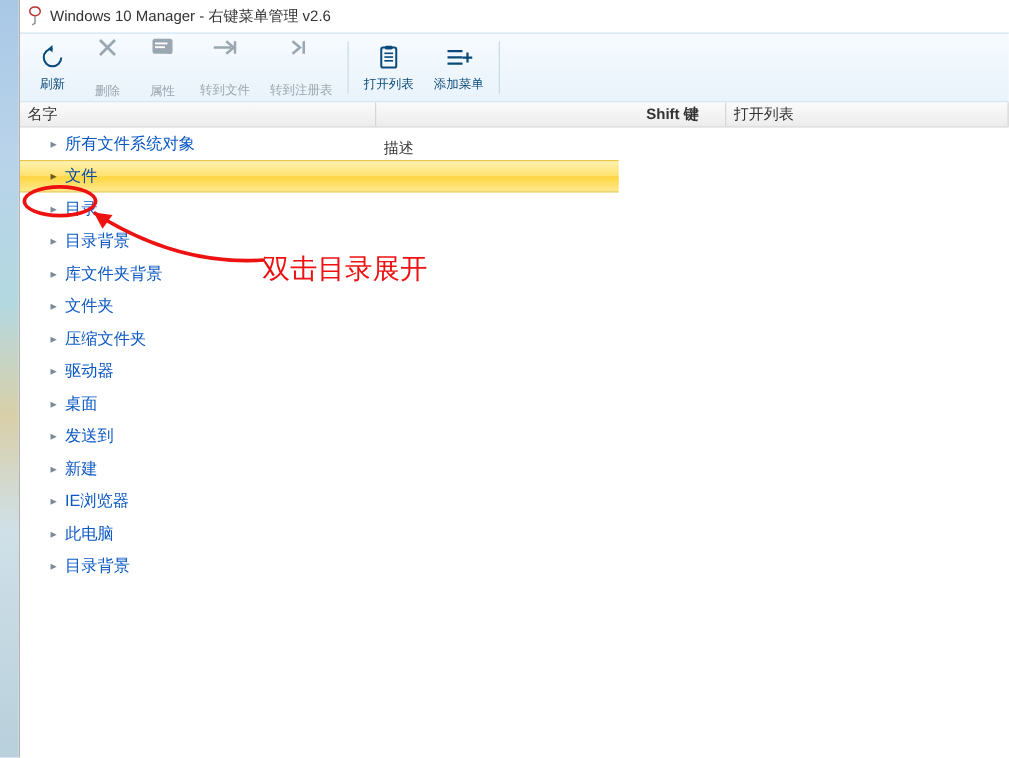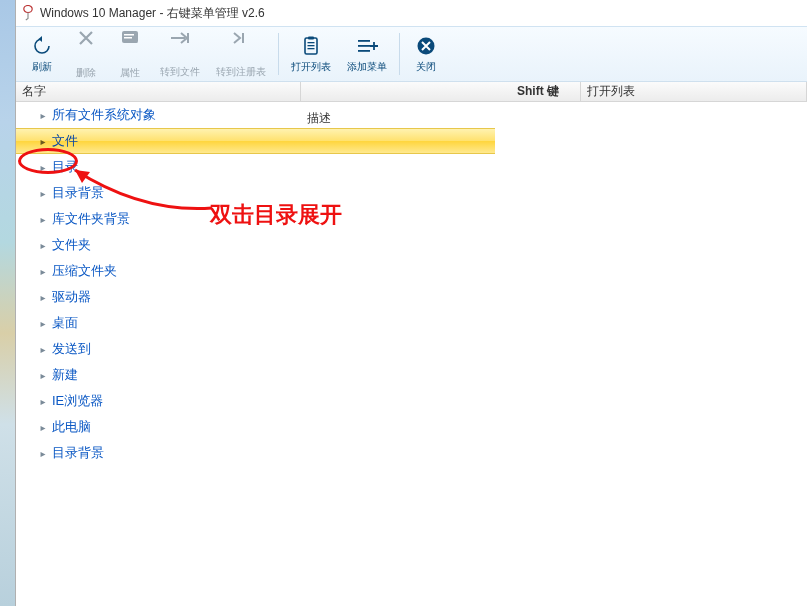--- a/index.html
+++ b/index.html
@@ -35,21 +35,21 @@
   .tree-item .caret { width: 10px; text-align: center; margin-right: 4px; color: #7a8a98; font-size: 10px; }
   .tree-item.selected { background: linear-gradient(#fff2b0,#ffe270 48%,#ffd63f 52%,#ffe98f); border-top:1px solid #e7c74b; border-bottom:1px solid #e7c74b; color:#0b49a6; }
   .tree-item.selected .caret { color:#6b5b1e; }
   
   .tree-item { width: 479px; }
 
   
   .annot { position: absolute; pointer-events: none; }
   .red-ellipse { left: 18px; top: 148px; width: 60px; height: 26px; border: 3px solid #e11; border-radius: 50%; }
   .arrow-svg { left: 42px; top: 158px; width: 180px; height: 60px; }
-  .annot-text { left: 210px; top: 200px; color: #e11; font-size: 22px; font-weight: 700; }
+  .annot-text { left: 210px; top: 200px; color: #e11; font-size: 22px; font-weight: 400; }
 </style>
 </head>
 <body>
 
 <div class="desktop-sliver"></div>
 
 <div class="window">
 
   <div class="titlebar">
     <svg class="titlebar-icon" viewBox="0 0 12 16">
@@ -125,29 +125,20 @@
         <svg width="22" height="18" viewBox="0 0 22 18">
             <rect x="2" y="3" width="12" height="1.8" fill="#0a4a7a"></rect>
             <rect x="2" y="8" width="12" height="1.8" fill="#0a4a7a"></rect>
             <rect x="2" y="13" width="12" height="1.8" fill="#0a4a7a"></rect>
             <path d="M18 5 L18 13 M14 9 L22 9" stroke="#0a4a7a" stroke-width="1.8"></path>
           </svg>
       </span>
       <span class="tb-lbl">添加菜单</span>
     </div>
     <div class="tb-sep"></div>
-    <div class="tb-btn">
-      <span class="tb-ico">
-        <svg width="20" height="20" viewBox="0 0 20 20">
-            <circle cx="10" cy="10" r="8.5" fill="#0a4a7a"></circle>
-            <path d="M6 6 L14 14 M14 6 L6 14" stroke="#fff" stroke-width="2"></path>
-          </svg>
-      </span>
-      <span class="tb-lbl">关闭</span>
-    </div>
   </div>
 
   <div class="header-row">
     <div class="header-cell col-name">名字</div>
     <div class="header-cell col-desc">描述</div>
     <div class="header-cell col-shift">Shift 键</div>
     <div class="header-cell col-pos">打开列表</div>
   </div>
 
   <div class="tree" id="tree">

